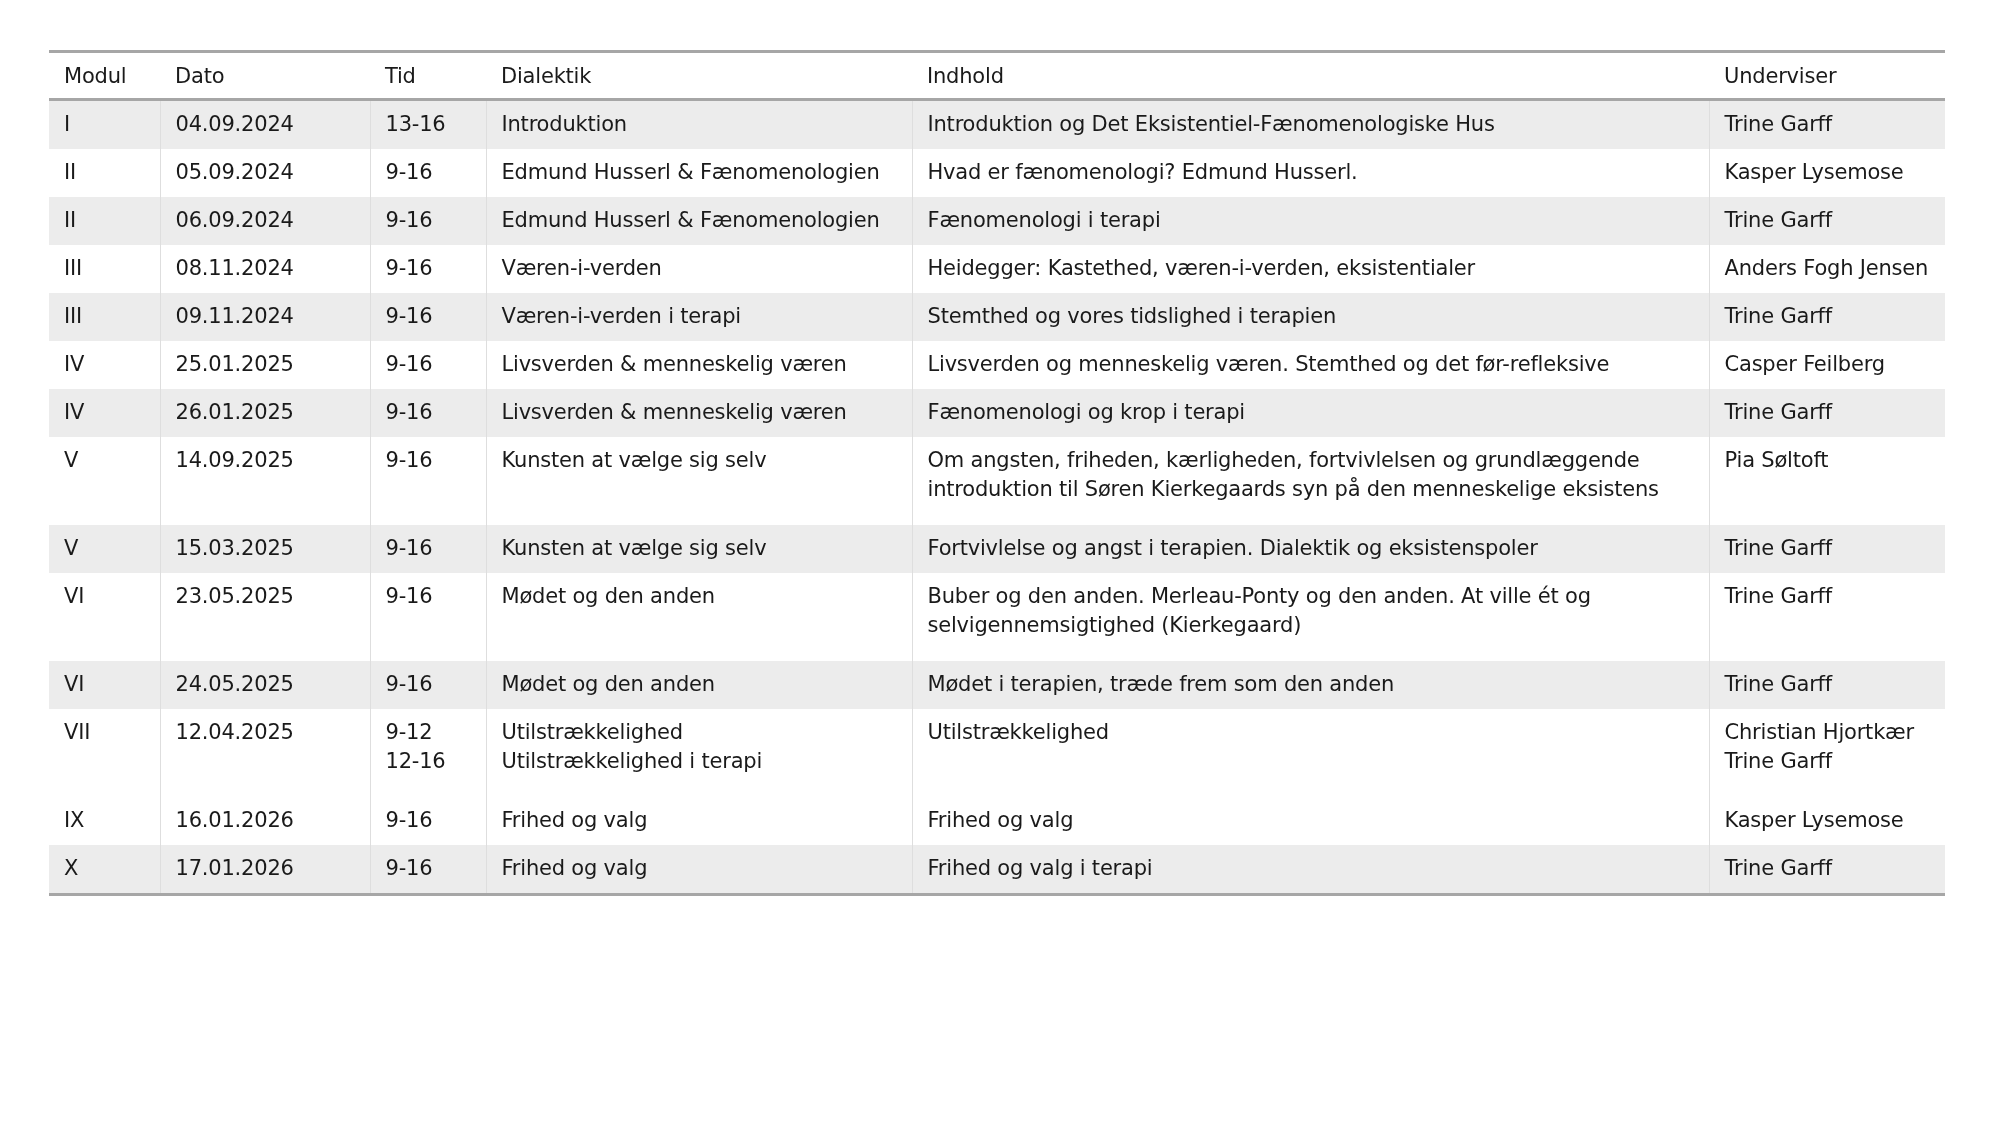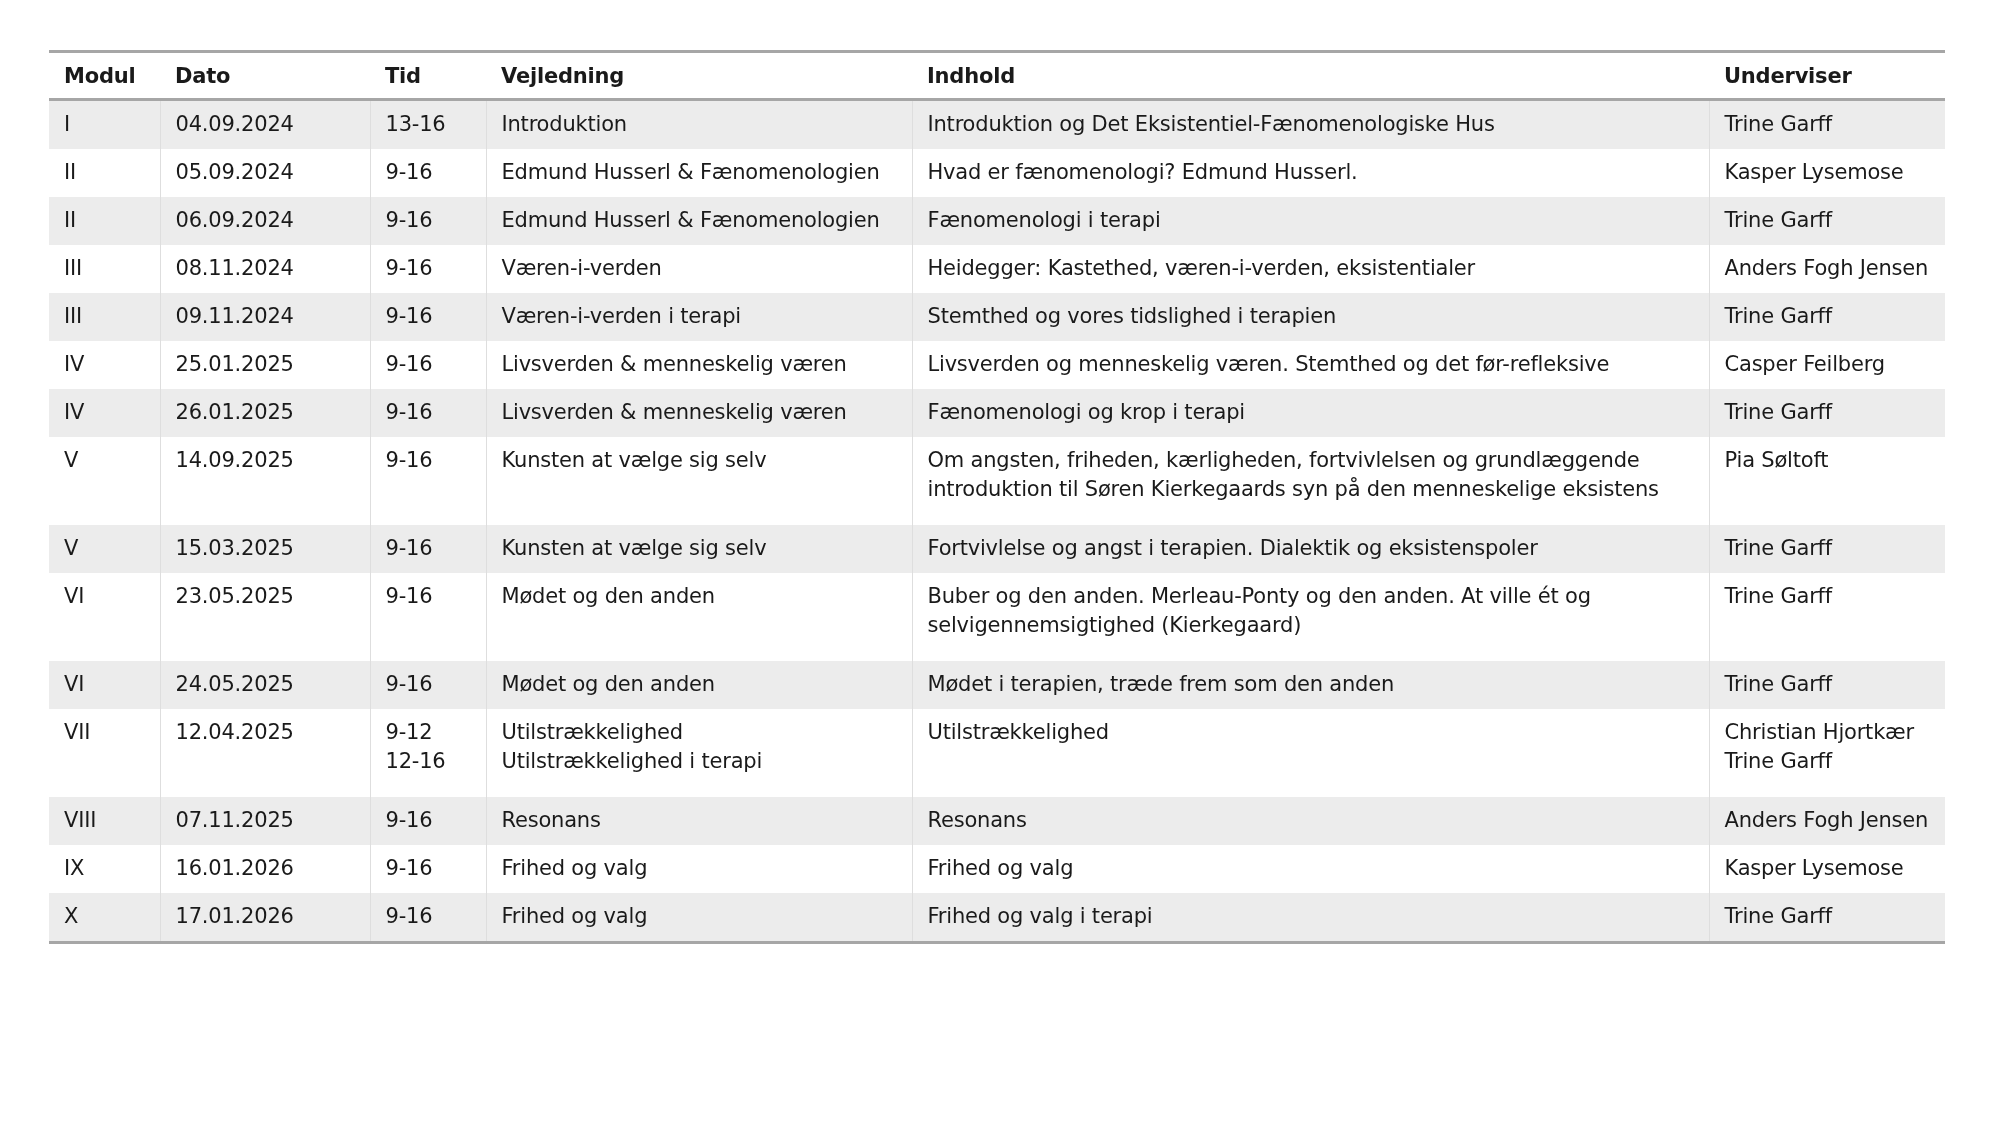--- a/index.html
+++ b/index.html
@@ -15,21 +15,21 @@
     border-top: 3px solid #a6a6a6;
     border-bottom: 3px solid #a6a6a6;
   }
   .schedule col.c-modul { width: 111px; }
   .schedule col.c-dato { width: 210px; }
   .schedule col.c-tid { width: 116px; }
   .schedule col.c-overskrift { width: 426px; }
   .schedule col.c-indhold { width: 797px; }
   .schedule col.c-underviser { width: 236px; }
   .schedule thead th {
-    text-align: left; font-weight: bold; height: 45px; padding: 0 15px;
+    text-align: left; font-weight: normal; height: 45px; padding: 0 15px;
     border-bottom: 3px solid #a6a6a6; vertical-align: middle;
   }
   .schedule tbody td {
     padding: 9px 15px 10px 15px; vertical-align: top; line-height: 29px;
     border-left: 1px solid #dedede;
   }
   .schedule tbody td:first-child { border-left: none; }
   .schedule tbody tr.alt td { background: #ececec; }
   .schedule tbody tr.tall td { padding-bottom: 21px; }
   .line { display: block; }
@@ -44,21 +44,21 @@
       <col class="c-tid">
     <col class="c-overskrift">
       <col class="c-indhold">
       <col class="c-underviser">
   </colgroup>
   <thead>
     <tr>
       <th>Modul</th>
       <th>Dato</th>
       <th>Tid</th>
-      <th>Vejledning</th>
+      <th>Dialektik</th>
       <th>Indhold</th>
       <th>Underviser</th>
     </tr>
   </thead>
   <tbody id="rows">
       <tr class="alt">
         <td>I</td>
         <td>04.09.2024</td>
         <td>
           <span class="line">13-16</span>
@@ -247,36 +247,20 @@
           <span class="line">Utilstrækkelighed i terapi</span>
         </td>
         <td>
           <span class="line">Utilstrækkelighed</span>
         </td>
         <td>
           <span class="line">Christian Hjortkær</span>
           <span class="line">Trine Garff</span>
         </td>
       </tr>
-      <tr class="alt">
-        <td>VIII</td>
-        <td>07.11.2025</td>
-        <td>
-          <span class="line">9-16</span>
-        </td>
-        <td>
-          <span class="line">Resonans</span>
-        </td>
-        <td>
-          <span class="line">Resonans</span>
-        </td>
-        <td>
-          <span class="line">Anders Fogh Jensen</span>
-        </td>
-      </tr>
       <tr>
         <td>IX</td>
         <td>16.01.2026</td>
         <td>
           <span class="line">9-16</span>
         </td>
         <td>
           <span class="line">Frihed og valg</span>
         </td>
         <td>

